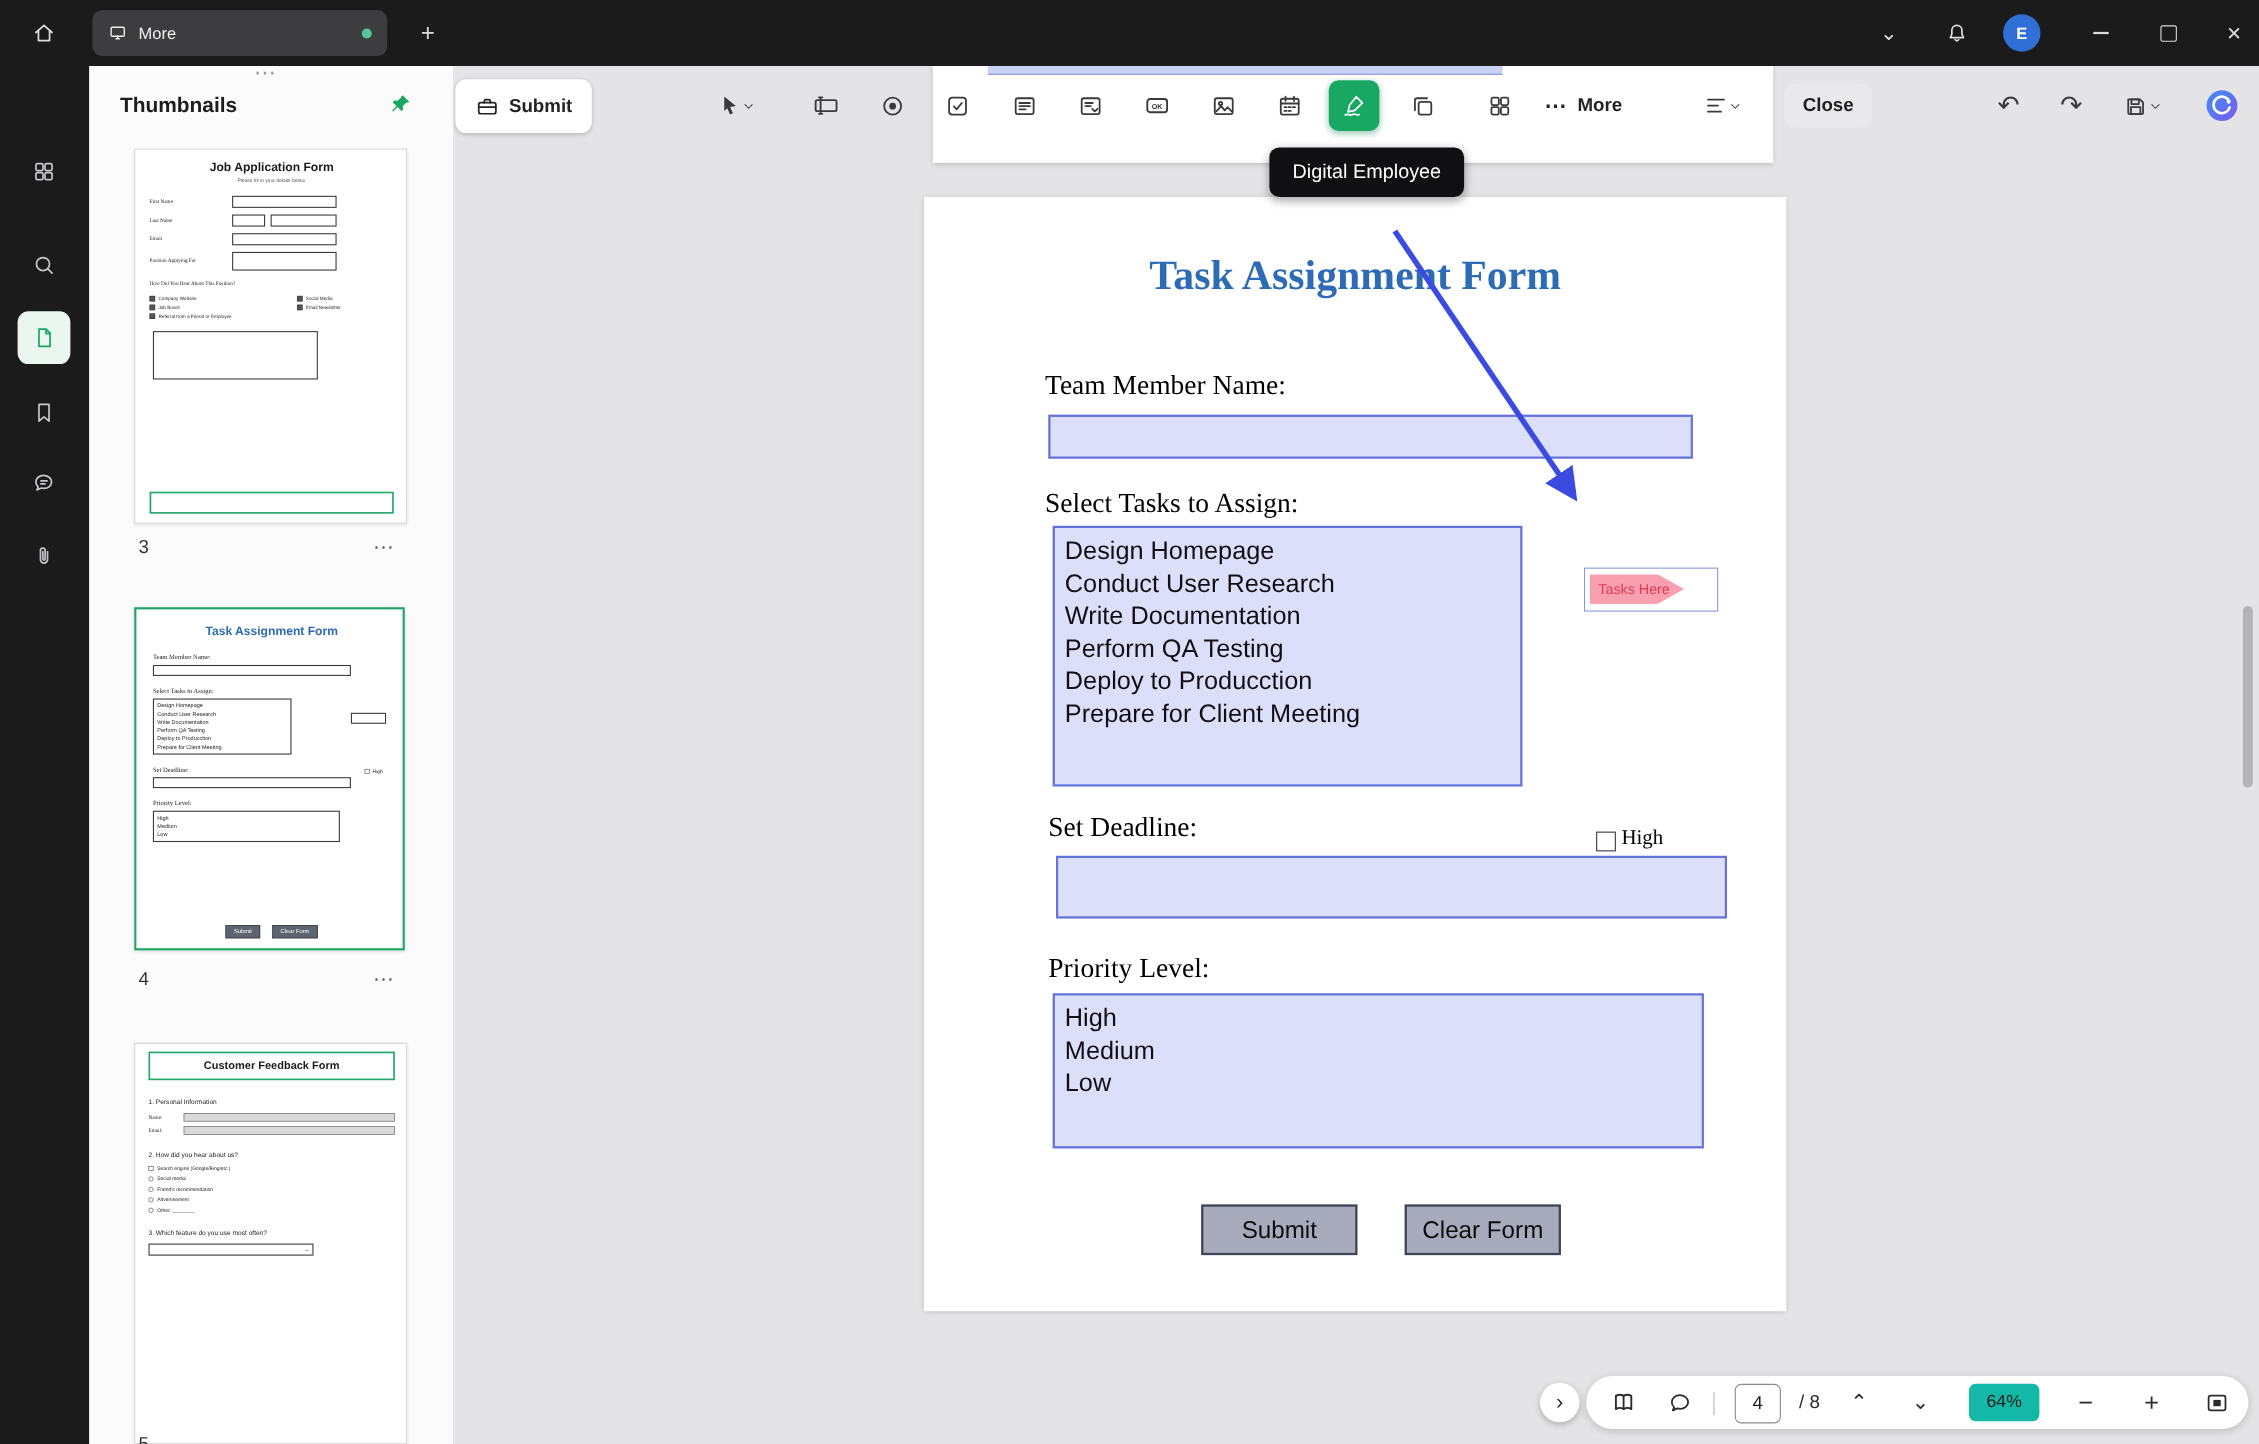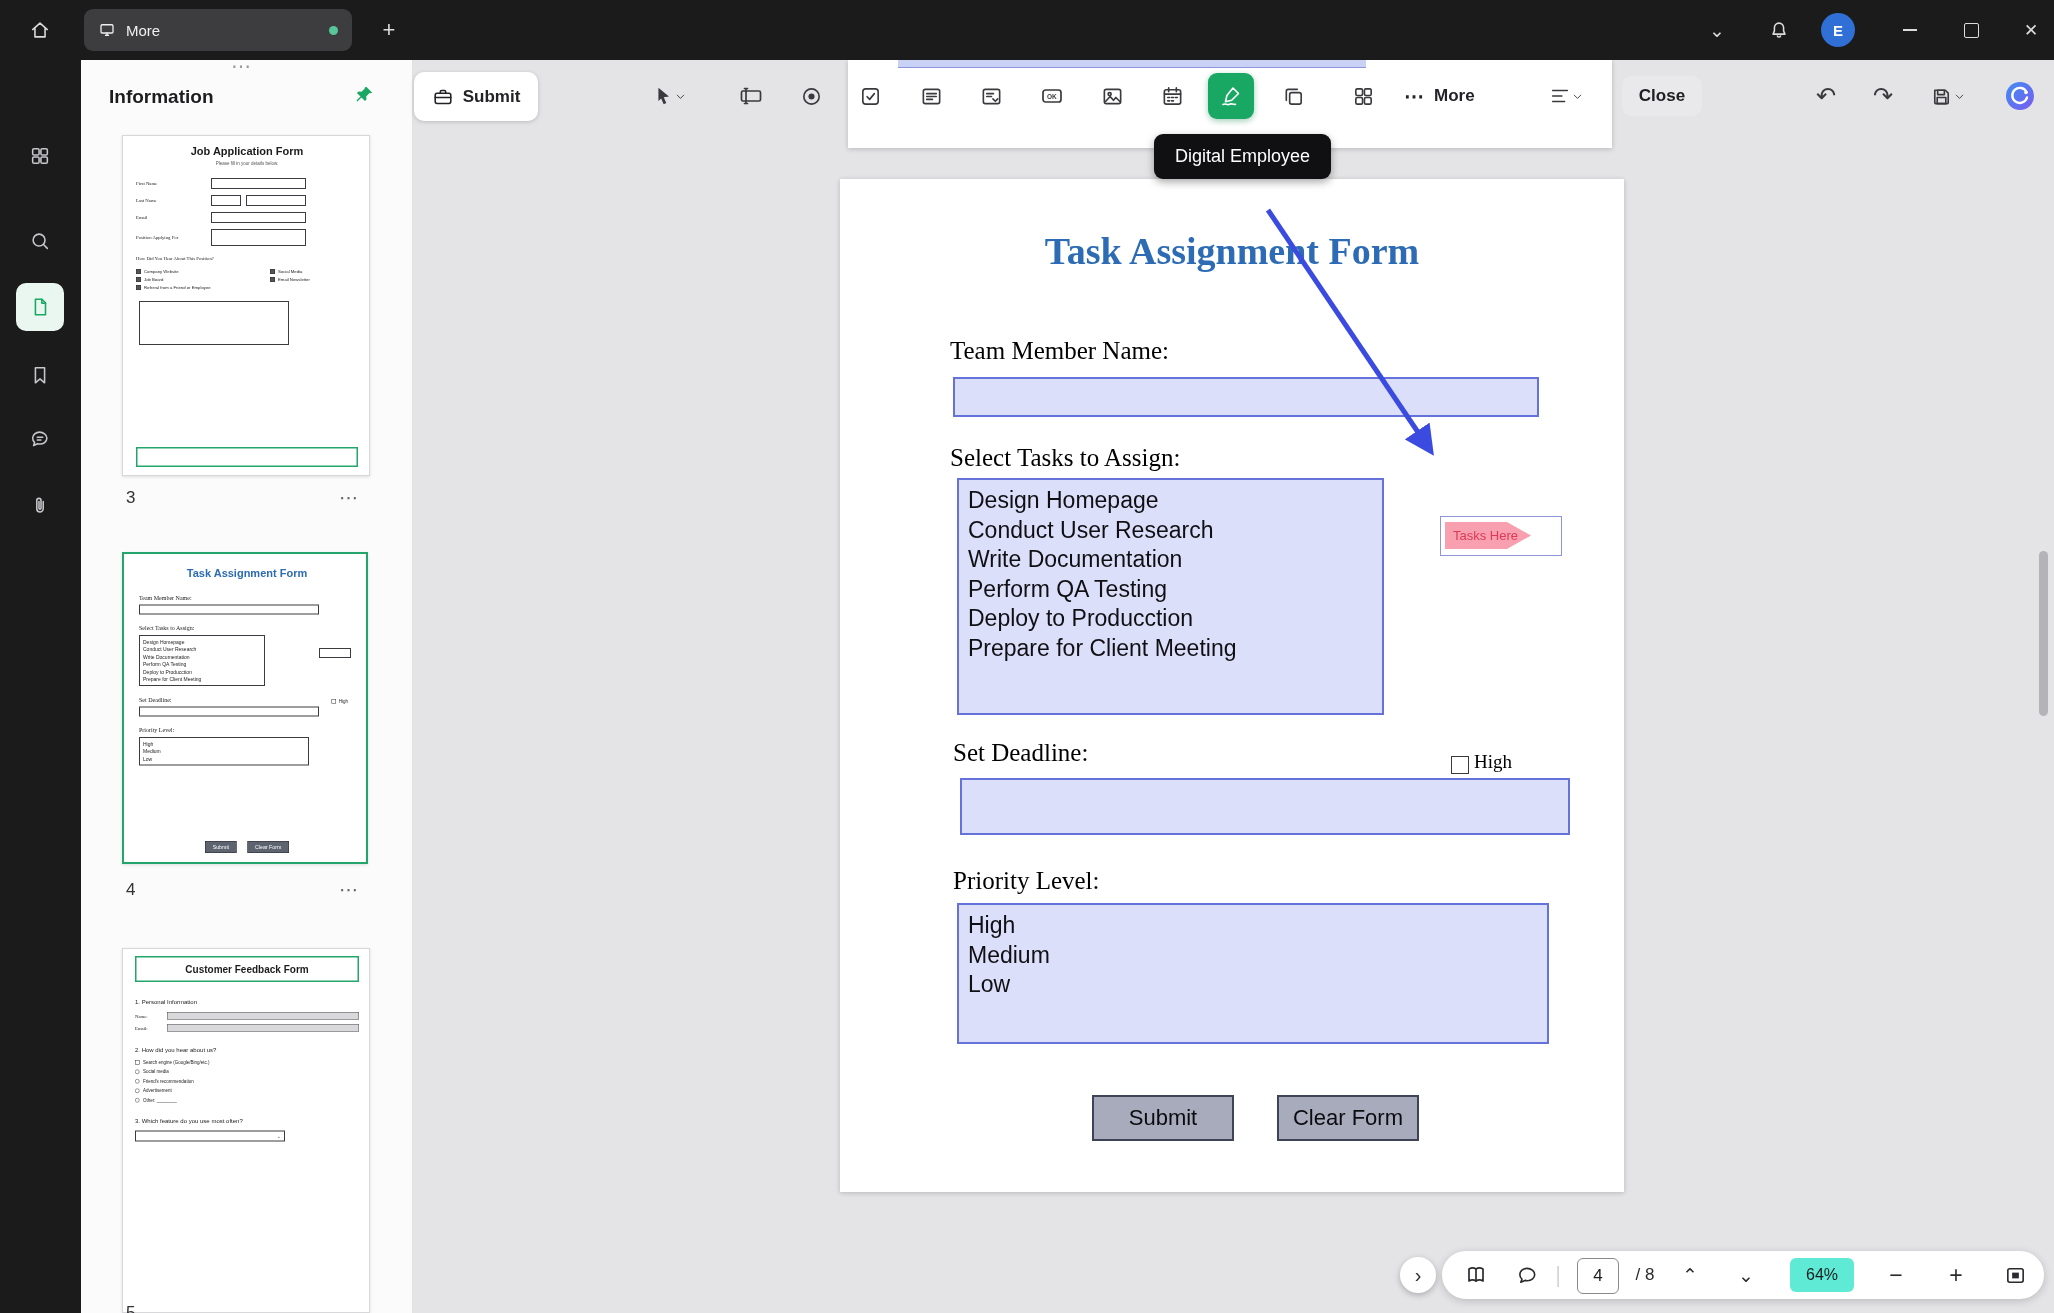--- a/index.html
+++ b/index.html
@@ -70,21 +70,21 @@
 
   
   .pill{position:absolute;left:1442px;top:1251px;width:602px;height:48px;background:#fff;border-radius:24px;
         box-shadow:0 2px 8px rgba(0,0,0,.18);z-index:75;}
   .pitem{position:absolute;top:0;height:48px;display:flex;align-items:center;justify-content:center;color:#2b2b2f;}
   .circlebtn{position:absolute;left:1400px;top:1257px;width:36px;height:36px;border-radius:50%;background:#fff;
              box-shadow:0 2px 6px rgba(0,0,0,.25);display:flex;align-items:center;justify-content:center;
              font-size:20px;color:#2b2b2f;z-index:76;}
   .pagebox{position:absolute;left:135px;top:7px;width:40px;height:34px;border:1.5px solid #8a8a8e;border-radius:6px;
            display:flex;align-items:center;justify-content:center;font-size:17px;color:#1d1d1f;}
-  .zoombox{position:absolute;left:348px;top:7px;width:64px;height:34px;background:#5eead4;border-radius:6px;
+  .zoombox{position:absolute;left:348px;top:7px;width:64px;height:34px;background:#14b8a6;border-radius:6px;
            display:flex;align-items:center;justify-content:center;font-size:16px;color:#1d1d1f;}
   .scrollthumb{position:absolute;left:2039px;top:551px;width:9px;height:165px;background:#b4b4b8;border-radius:5px;z-index:65;}
 </style>
 </head>
 <body>
 
 <div id="app">
 
   <header class="topbar">
     <div class="tbtn" style="left:18px;top:14px;width:44px;height:32px;">
@@ -162,21 +162,21 @@
         <path d="M15.5 7v8a3.5 3.5 0 0 1-7 0V6a2.3 2.3 0 0 1 4.6 0v8.5a1.1 1.1 0 0 1-2.2 0V7"></path>
         </svg>
     </div>
     <div class="railbtn" style="top:1249px;">
       
     </div>
   </nav>
 
   <aside class="thumbs">
     <div class="panel-handle">⋯</div>
-    <div class="panel-title">Information</div>
+    <div class="panel-title">Thumbnails</div>
     <div class="pin">
       <svg class="i" width="22" height="22" viewBox="0 0 24 24">
         <path fill="currentColor" stroke="none" d="M14.5 3l6.5 6.5-2.2.7-.8-.3-3.6 3.6.3 3.4-1.6 1.6-3.9-3.9-4.4 4.4-1-1 4.4-4.4-3.9-3.9 1.6-1.6 3.4.3 3.6-3.6-.3-.8z"></path>
         </svg>
     </div>
 
     <div class="thumb-card" style="left:41px;top:75px;width:248px;height:341px;">
       <div class="mini" style="width:496px;height:682px;display:flex;flex-direction:column;padding:18px 26px 12px;">
         <div style="font-size:22px;font-weight:bold;text-align:center;">Job Application Form</div>
         <div style="font-size:9px;color:#555;text-align:center;margin-top:6px;">Please fill in your details below.</div>

